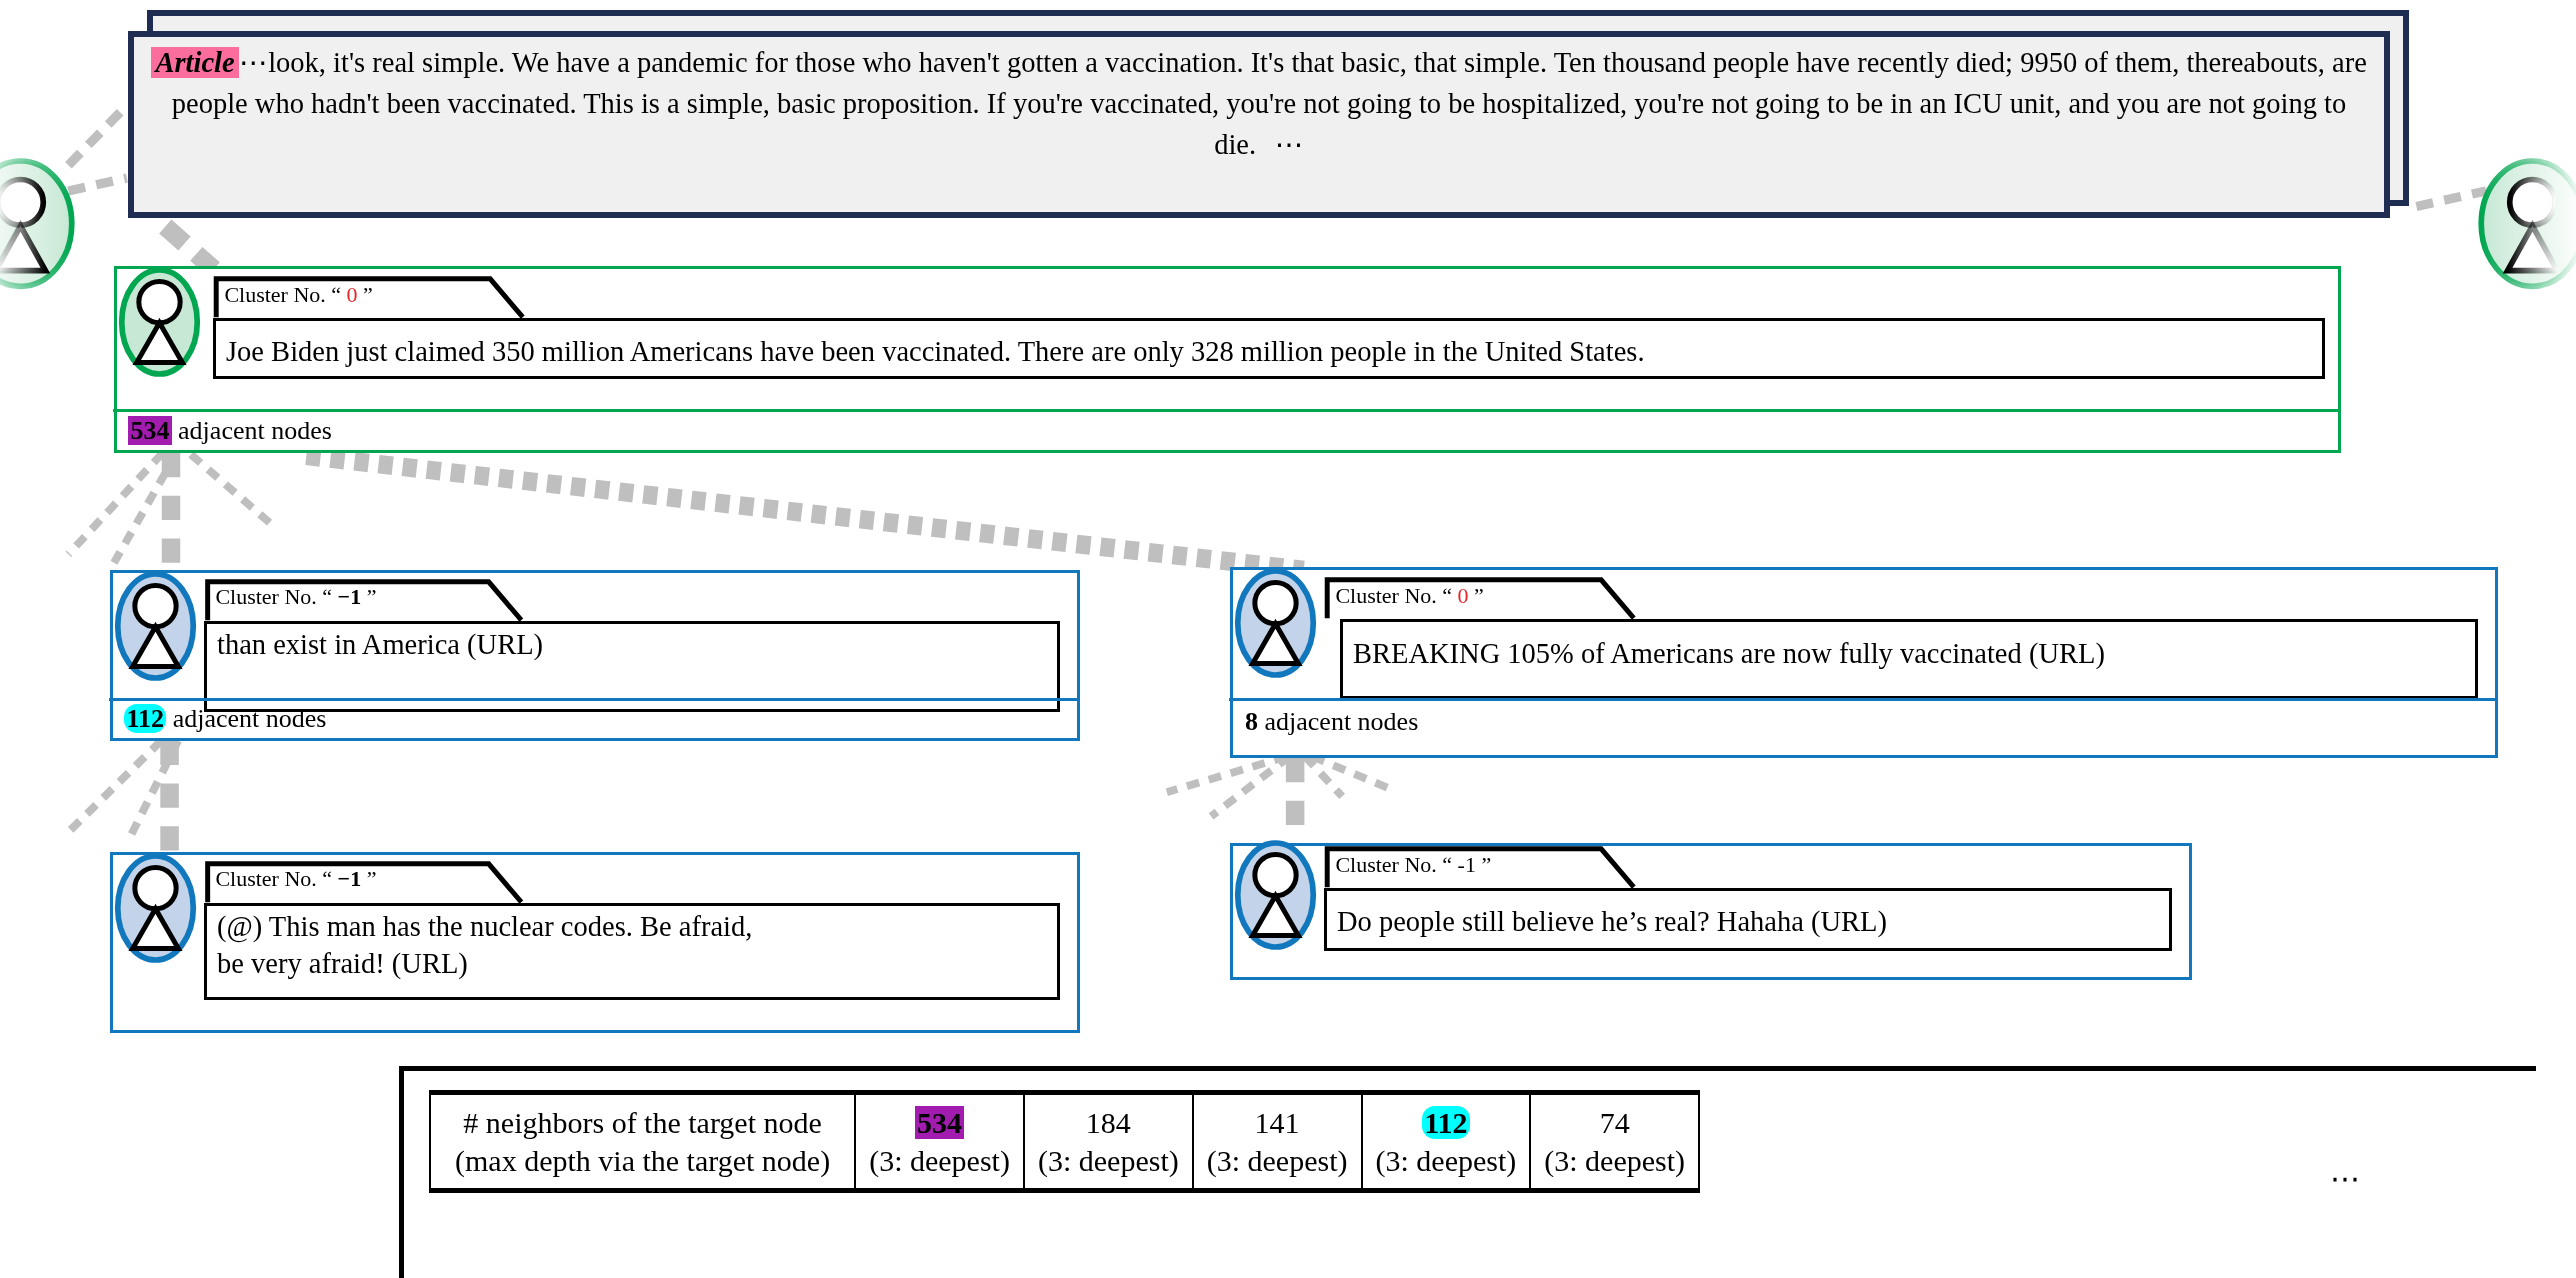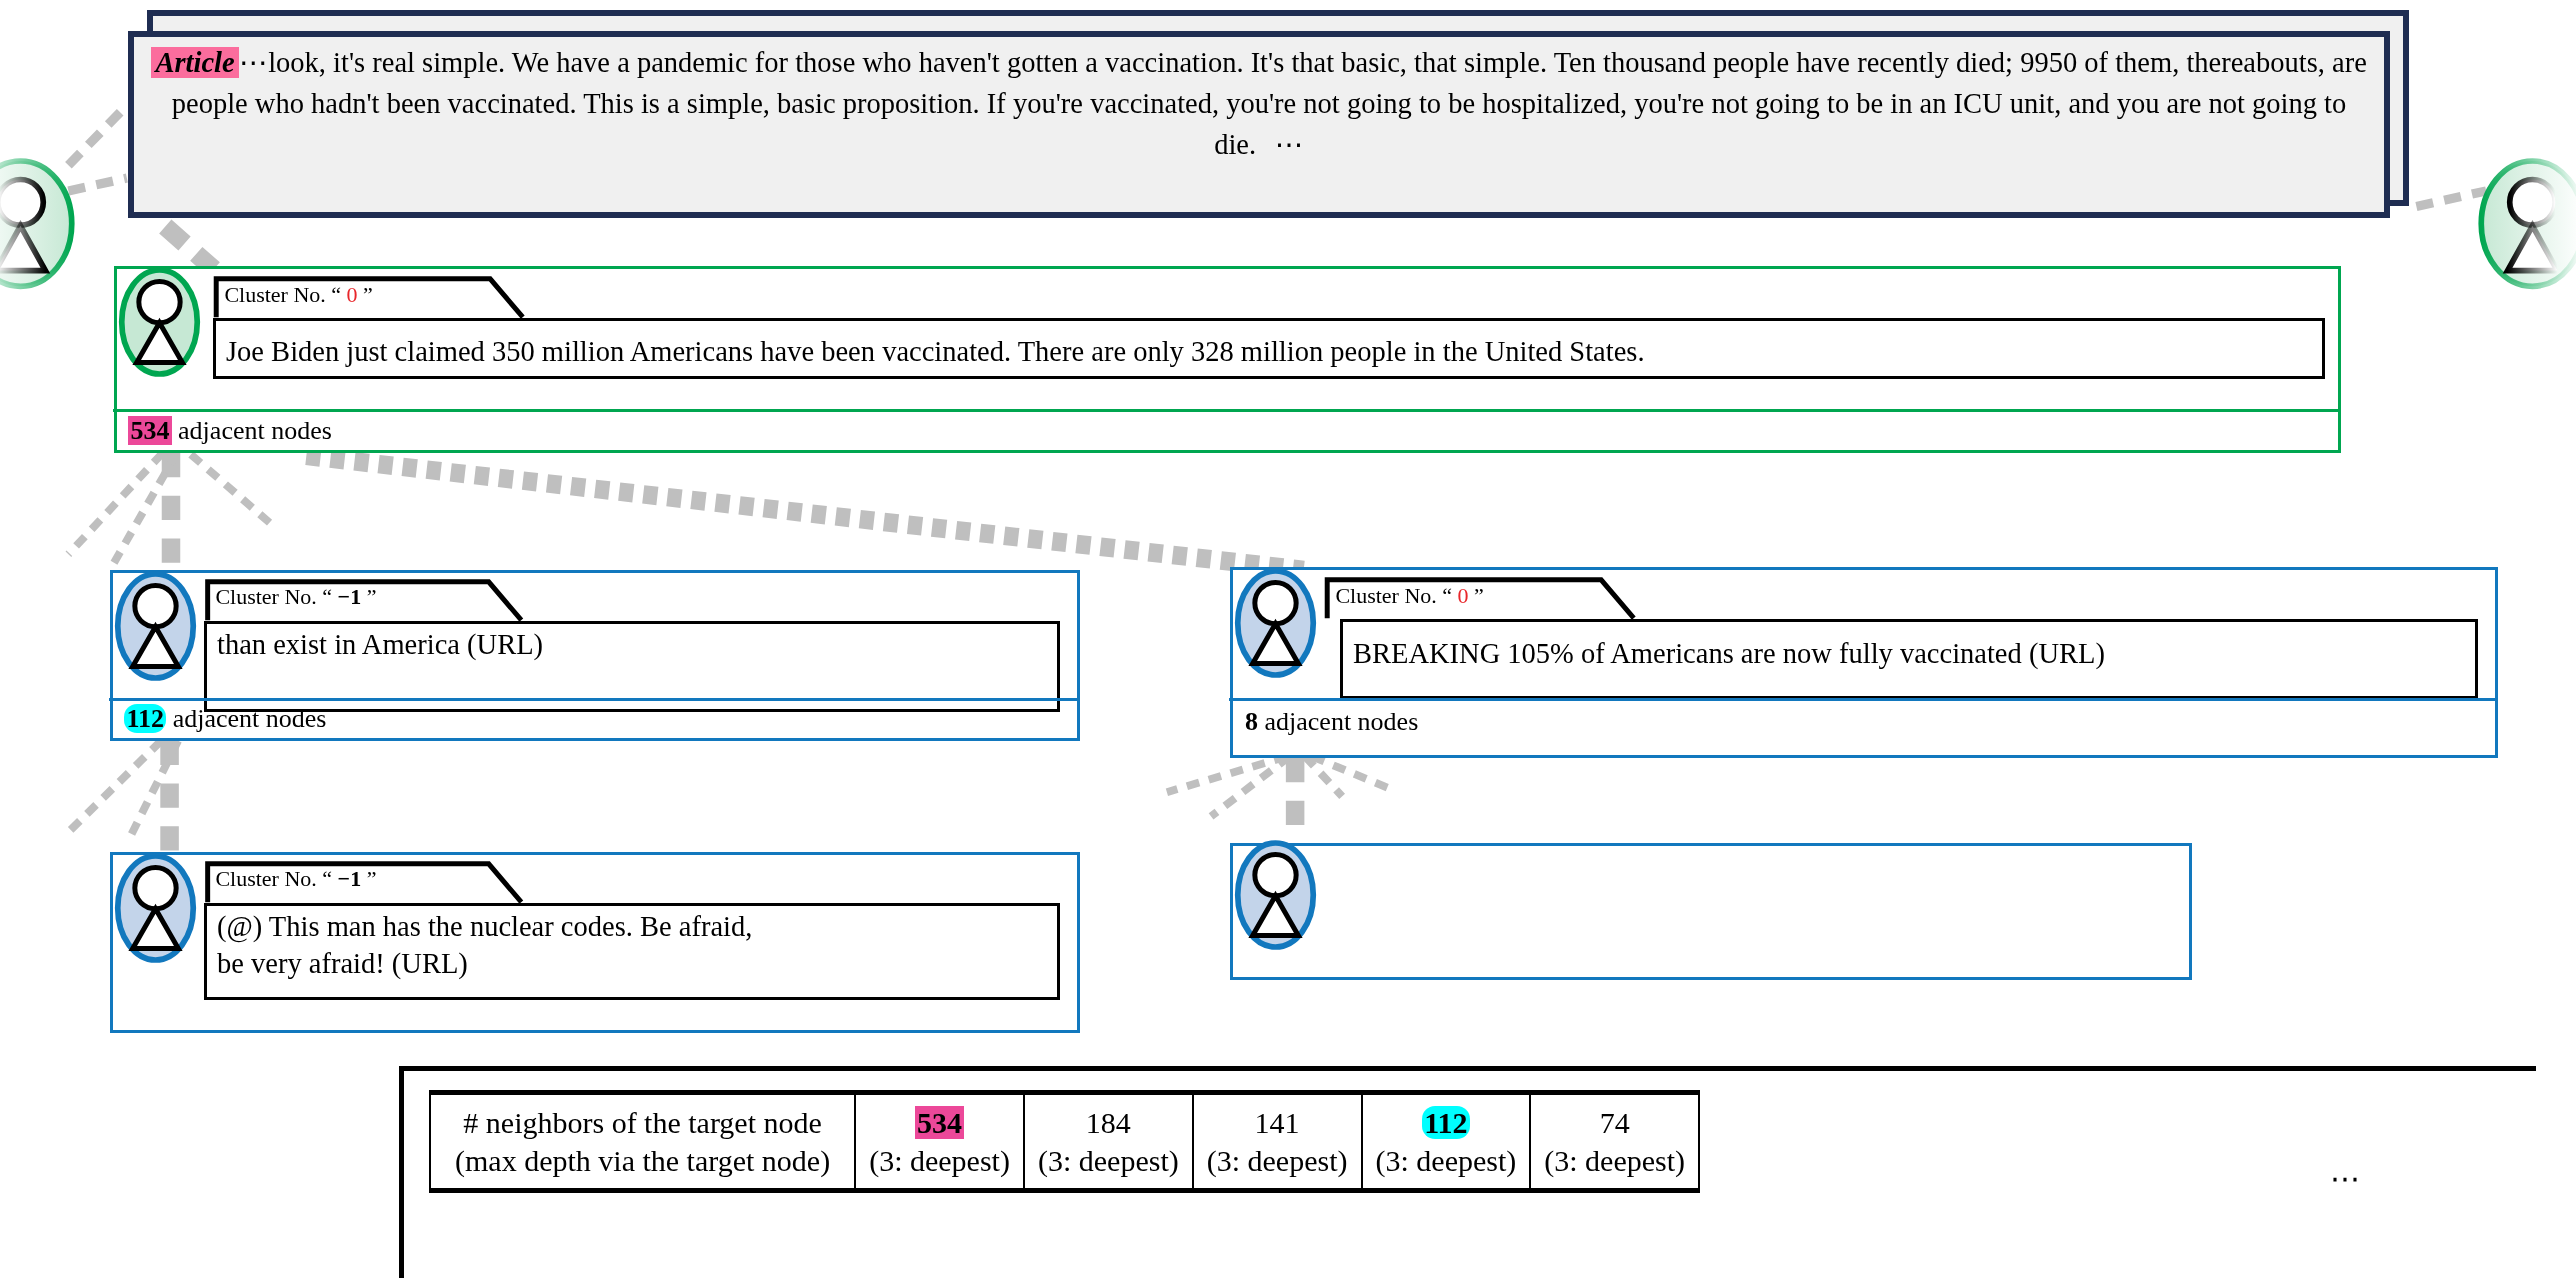--- a/index.html
+++ b/index.html
@@ -32,21 +32,21 @@
   .bubble{position:absolute;}
   .bubble .tag{position:relative;height:44px;}
   .bubble .tag svg{position:absolute;left:0;top:0;}
   .bubble .tagtext{position:absolute;left:11.4px;top:5.7px;font-size:22px;white-space:nowrap;}
   .red{color:#e8262a;}
   .bubble .body{border:3.6px solid #000;box-sizing:border-box;
                 padding:2.8px 10px;font-size:28.5px;line-height:37px;background:#fff;
                 margin-top:-2.1px;}
 
   .adjrow{position:absolute;font-size:26px;white-space:nowrap;}
-  .hl-yellow{background:#ec4899;font-weight:bold;padding:0 2.1px;}
+  .hl-yellow{background:#a21caf;font-weight:bold;padding:0 2.1px;}
   .hl-cyan{background:#00ffff;font-weight:bold;padding:0 2.1px;border-radius:13px;}
   .bold{font-weight:bold;}
   .sep{position:absolute;height:0;border-top:3.6px solid;}
   .sep.green{border-color:#00a650;}
   .sep.blue{border-color:#1278be;}
 
   
   #tablewrap{position:absolute;left:399px;top:1053px;width:2137px;height:225px;}
   #tbl-outer{position:absolute;left:0;top:13px;width:2137px;height:212px;
              border-left:5px solid #000;border-top:5px solid #000;box-sizing:border-box;}
@@ -251,20 +251,29 @@
 
 <div class="nodecard blue" style="left:1230px;top:843px;width:962px;height:137px;">
   <div class="avatar" style="left:-3.6px;top:-8.5px;">
     <svg width="93" height="114" viewBox="0 0 130 160" xmlns="http://www.w3.org/2000/svg">
       <ellipse cx="65" cy="80" rx="53" ry="73" fill="#c3d4ea" stroke="#1278be" stroke-width="8"></ellipse>
       <circle cx="65" cy="52" r="29" fill="#fff" stroke="#000" stroke-width="7"></circle>
       <path d="M65 81 L 97 137 L 33 137 Z" fill="#fff" stroke="#000" stroke-width="7"></path>
     </svg>
   </div>
 
+  <div class="bubble" style="left:91px;top:0px;width:848px;">
+    <div class="tag">
+      <svg width="313" height="44" viewBox="0 0 440 62" xmlns="http://www.w3.org/2000/svg">
+        <path d="M4 58 L4 4 L390 4 L436 58" fill="#fff" stroke="#000" stroke-width="7"></path>
+      </svg>
+      <div class="tagtext"><span>Cluster No. “</span> <span>-1</span> <span>”</span></div>
+    </div>
+    <div class="body" style="height:63px;line-height:56px;">Do people still believe he’s real? Hahaha (URL)</div>
+  </div>
 </div>
 
 <div id="tablewrap">
   <div id="tbl-outer"></div>
   <table id="tbl">
     <tbody>
       <tr>
         <td class="lbl">
           <div># neighbors of the target node</div>
           <div>(max depth via the target node)</div>

